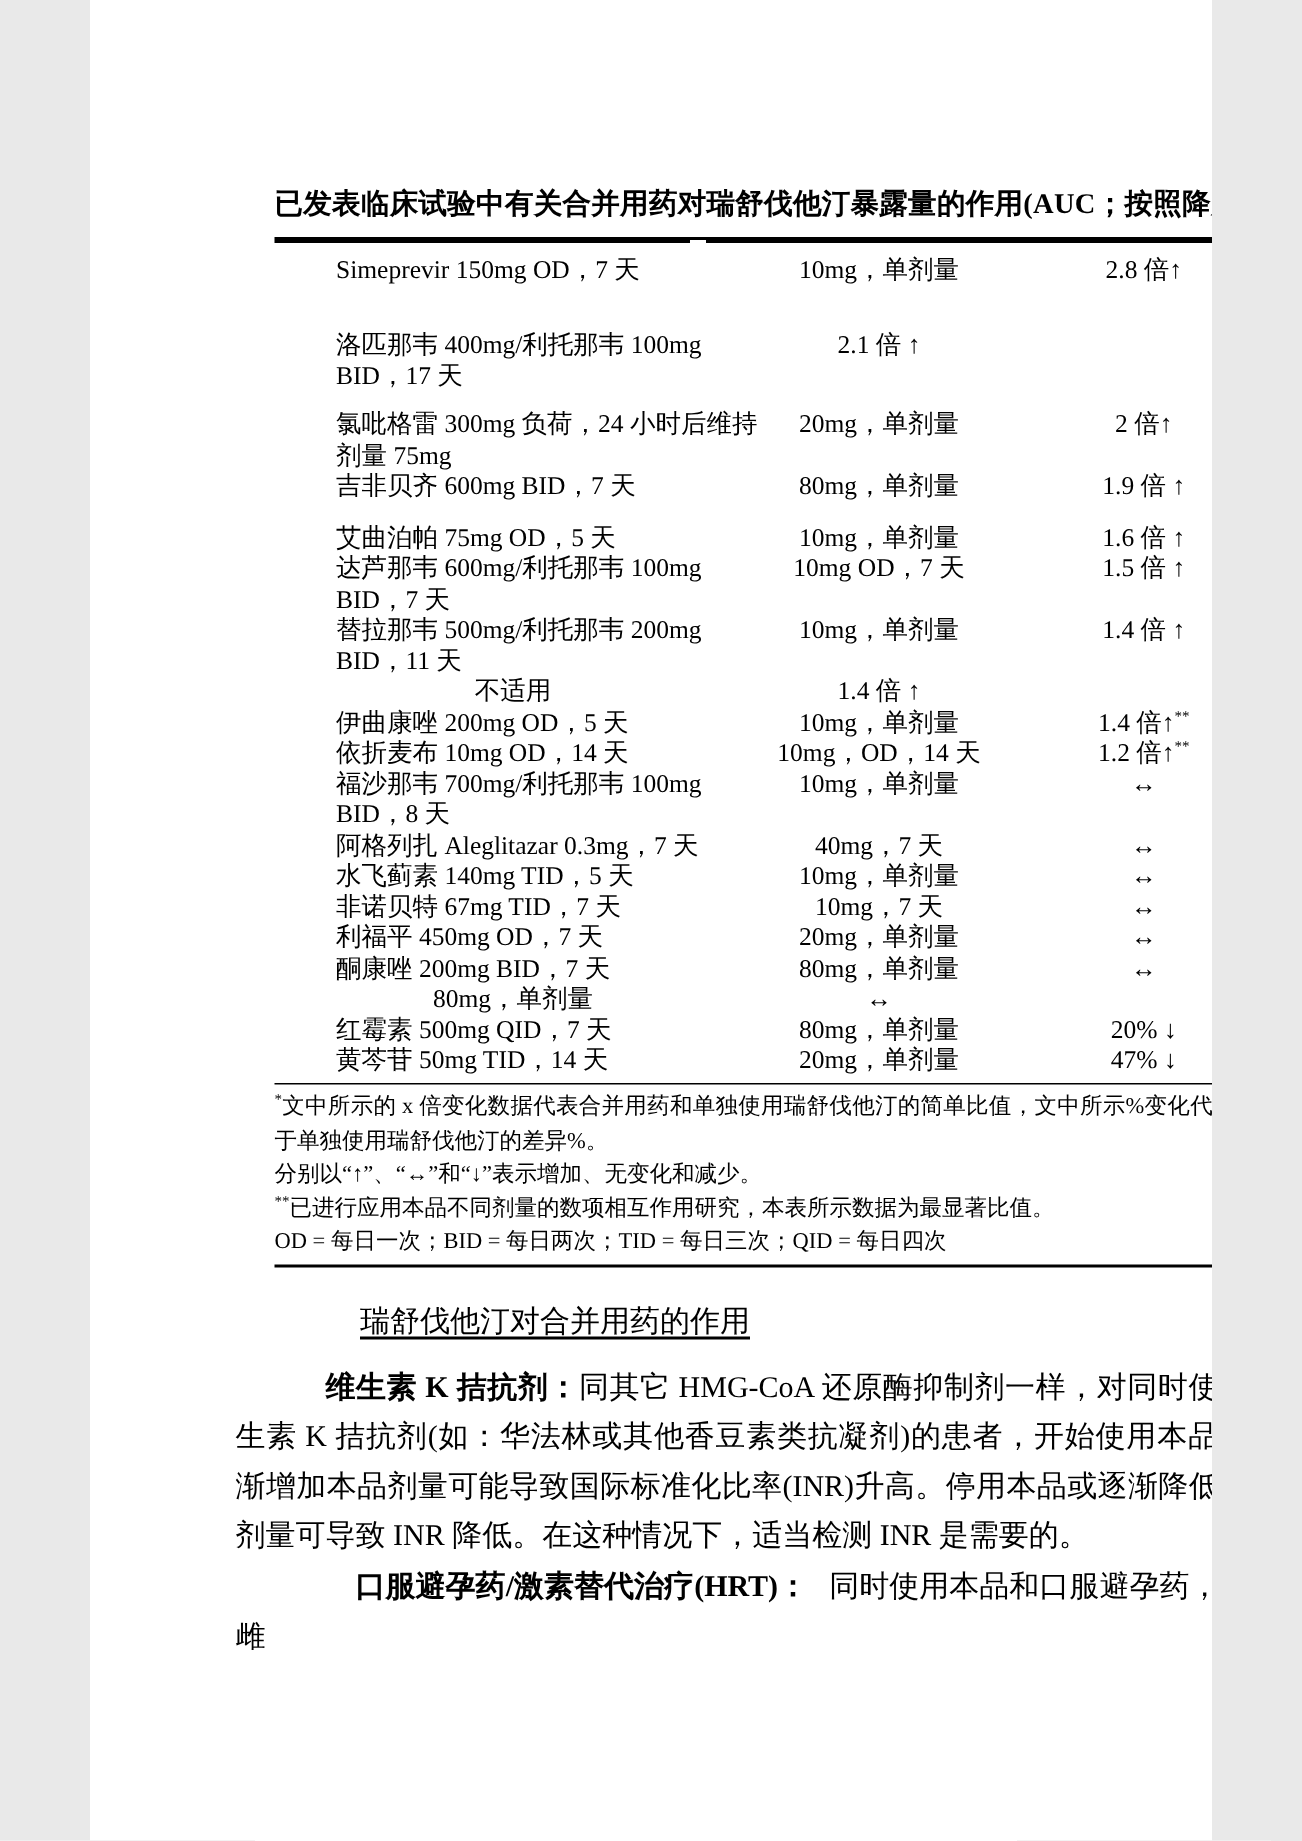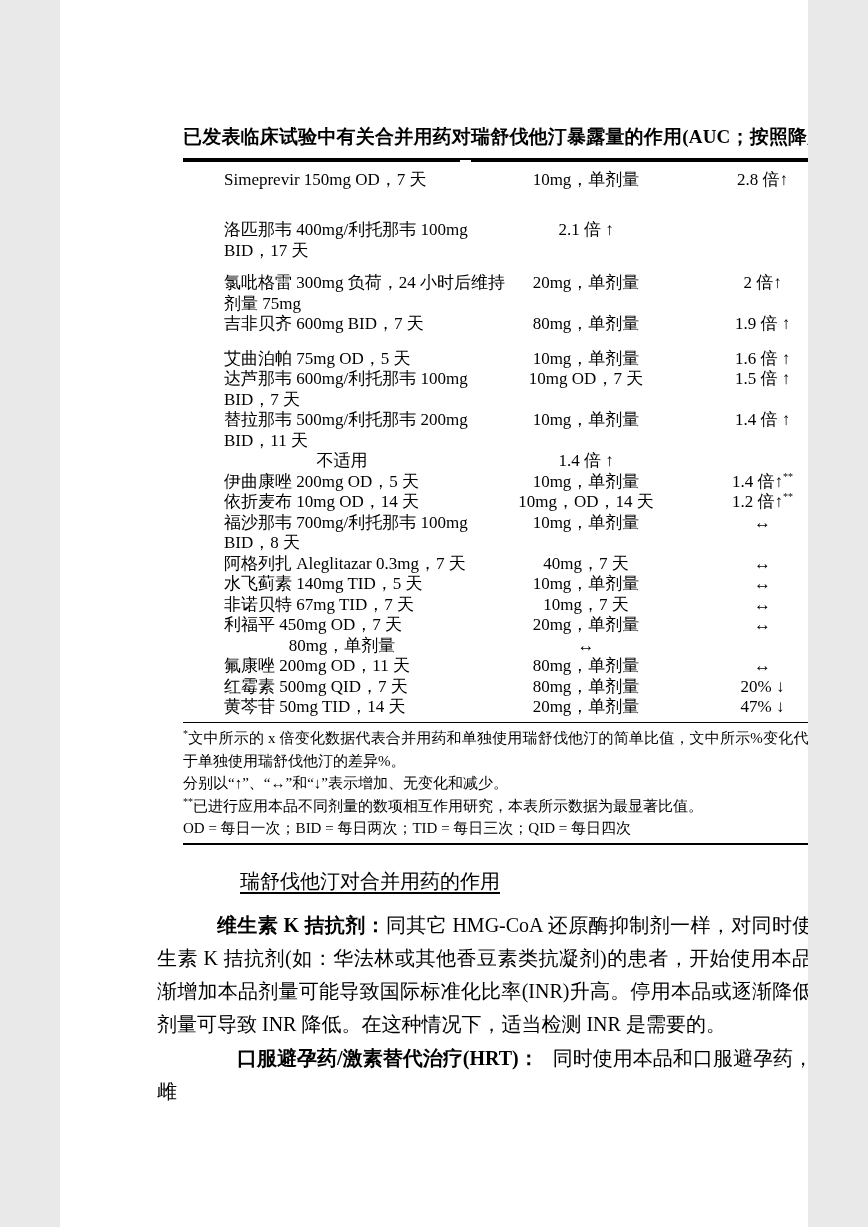--- a/index.html
+++ b/index.html
@@ -175,27 +175,27 @@
             <div class="td c3">↔</div>
           </div>
           <div class="t-row">
             <div class="td c1">
               <div>利福平 450mg OD，7 天</div>
             </div>
             <div class="td c2">20mg，单剂量</div>
             <div class="td c3">↔</div>
           </div>
           <div class="t-row">
-            <div class="td c2">80mg，单剂量</div>
-            <div class="td c3">↔</div>
-          </div>
-          <div class="t-row">
-            <div class="td c1">
-              <div>氟康唑 200mg OD，11 天</div>
-            </div>
+            <div class="td c1">
+              <div>酮康唑 200mg BID，7 天</div>
+            </div>
+            <div class="td c2">80mg，单剂量</div>
+            <div class="td c3">↔</div>
+          </div>
+          <div class="t-row">
             <div class="td c2">80mg，单剂量</div>
             <div class="td c3">↔</div>
           </div>
           <div class="t-row">
             <div class="td c1">
               <div>红霉素 500mg QID，7 天</div>
             </div>
             <div class="td c2">80mg，单剂量</div>
             <div class="td c3">20% ↓</div>
           </div>

